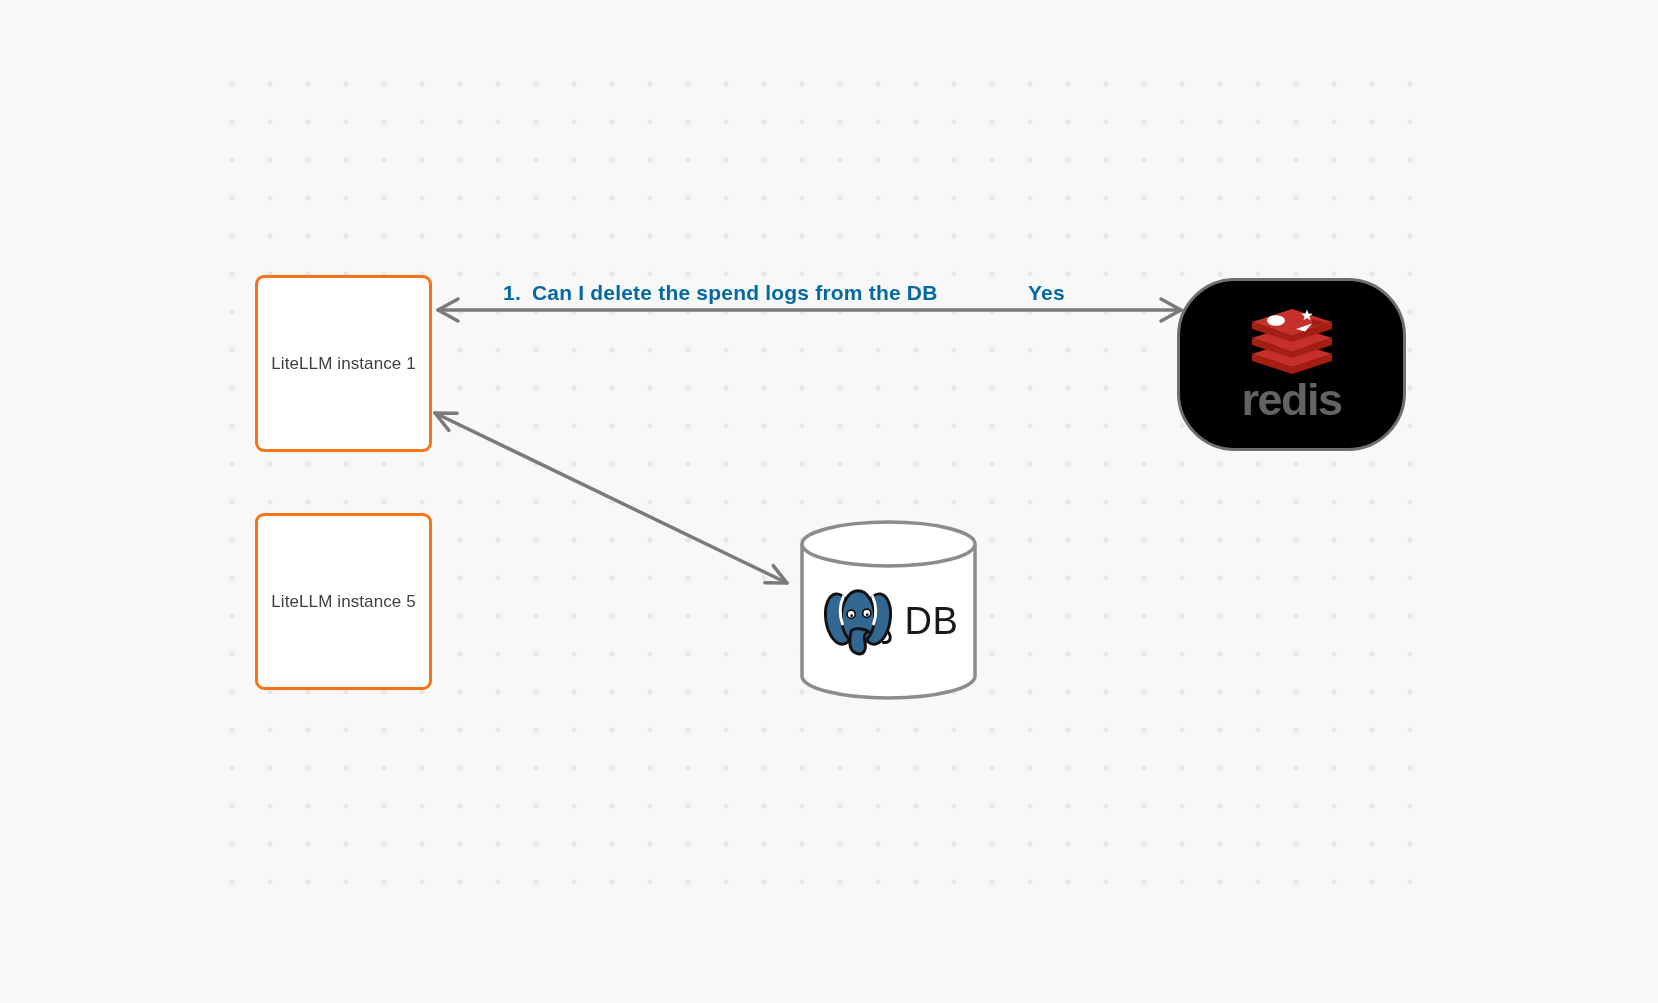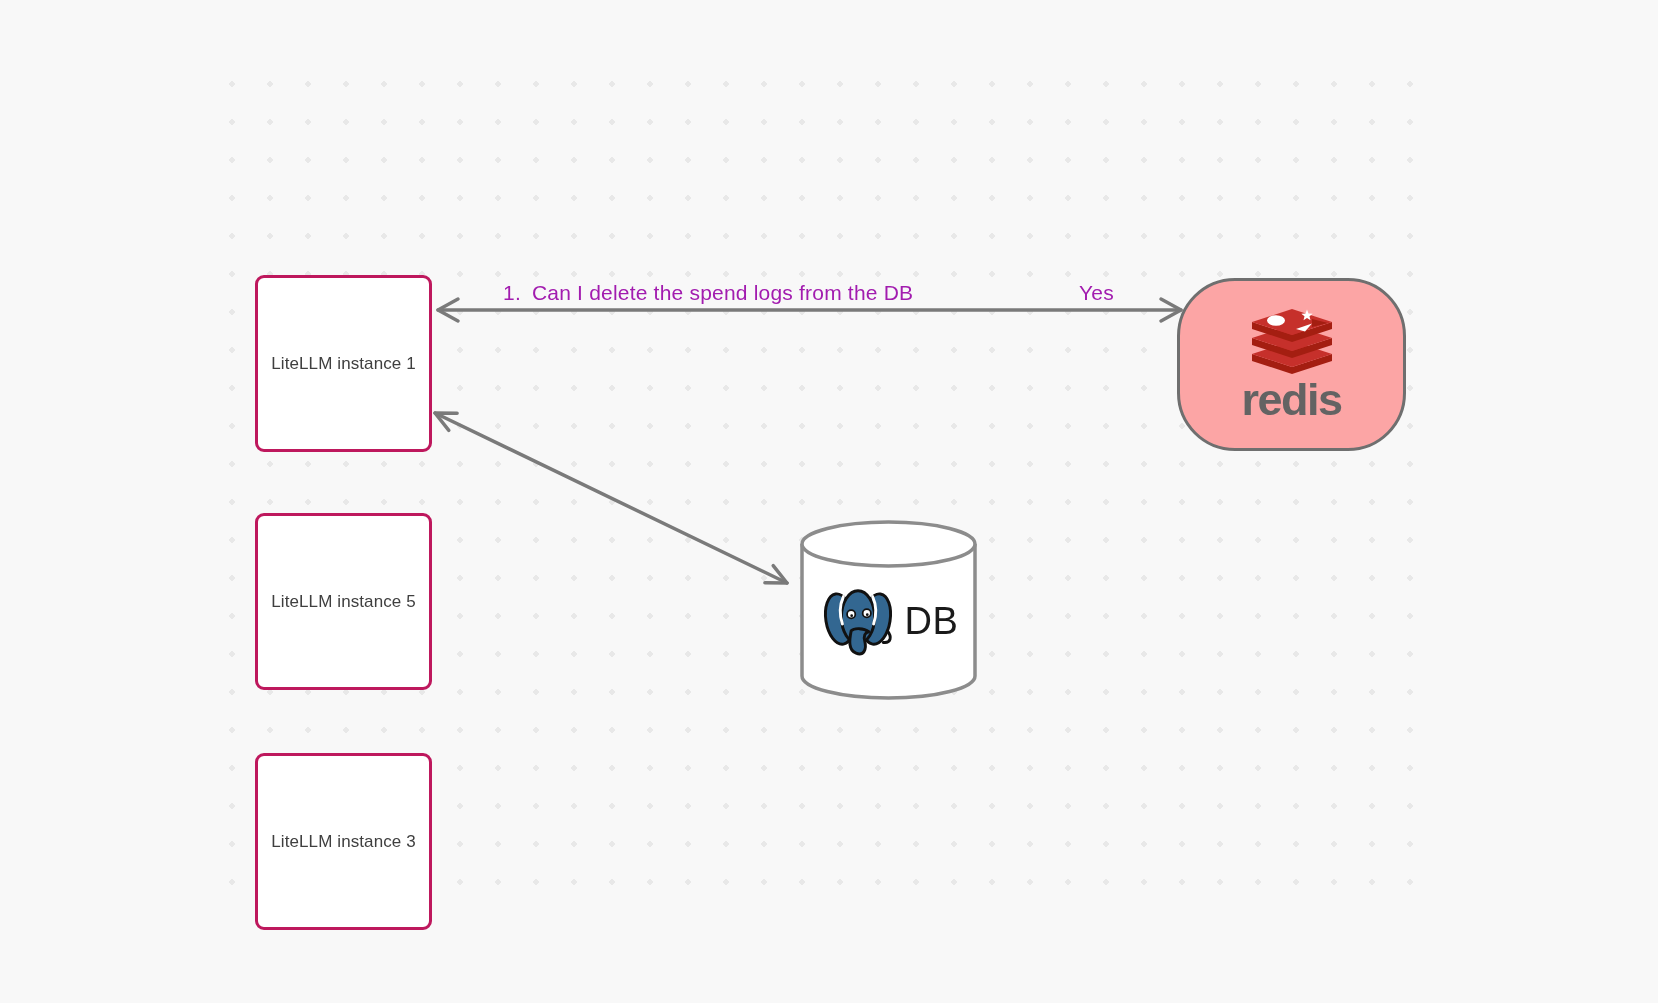--- a/index.html
+++ b/index.html
@@ -24,35 +24,35 @@
     pointer-events:none;
   }
   .arrow-layer line,.arrow-layer polyline{
     stroke:#7a7a7a;stroke-width:3.5;fill:none;
     stroke-linecap:round;stroke-linejoin:round;
   }
   .node-box{
     position:absolute;
     left:255px;width:177px;height:177px;
     background:#ffffff;
-    border:3px solid #be185d;
+    border:3px solid #f97316;
     border-radius:9px;
     display:flex;align-items:center;justify-content:center;
     box-sizing:border-box;
   }
   .node-box .box-label{
     font-size:17px;color:#3f3f3f;letter-spacing:0.1px;
   }
   #instance-1{top:275px;}
   #instance-2{top:513px;}
   #instance-3{top:753px;}
   .redis-node{
     position:absolute;
     left:1177px;top:278px;width:229px;height:173px;
-    background:#fca5a5;
+    background:#000000;
     border:3.5px solid #6f6f6f;
     border-radius:58px;
     box-sizing:border-box;
     display:flex;flex-direction:column;align-items:center;justify-content:center;
   }
   .redis-wordmark{
     font-size:45px;font-weight:700;color:#636363;
     letter-spacing:-1.5px;line-height:0.85;margin-top:2px;
   }
   .db-node{
@@ -62,26 +62,26 @@
   .db-cyl{position:absolute;left:0;top:0;}
   .db-content{
     position:absolute;left:0;top:60px;width:177px;height:86px;
     display:flex;align-items:center;justify-content:center;gap:8px;
   }
   .db-label{
     font-size:38px;font-weight:500;color:#1a1a1a;letter-spacing:0.5px;
   }
   .msg{
     position:absolute;
-    font-size:21px;font-weight:400;color:#a21caf;
+    font-size:21px;font-weight:700;color:#0369a1;
     line-height:1.15;letter-spacing:0.2px;white-space:nowrap;
   }
   .msg .msg-number{margin-right:11px;}
   #msg-1{left:503px;top:281px;}
-  #msg-1-reply{left:1079px;top:281px;}
+  #msg-1-reply{left:1028px;top:281px;}
   #msg-2{left:574px;top:449px;}
 </style>
 </head>
 <body>
 
 <div class="canvas">
 
   <div class="dot-grid"></div>
 
   <svg class="arrow-layer">
@@ -95,23 +95,20 @@
       <polyline points="448.8,430.3 435,413 457.1,413.2"></polyline>
       <polyline points="764.9,582.8 787,583 773.2,565.7"></polyline>
     </g>
   </svg>
 
   <div class="node-box" id="instance-1">
     <span class="box-label">LiteLLM instance 1</span>
   </div>
   <div class="node-box" id="instance-2">
     <span class="box-label">LiteLLM instance 5</span>
-  </div>
-  <div class="node-box" id="instance-3">
-    <span class="box-label">LiteLLM instance 3</span>
   </div>
 
   <div class="redis-node">
     <svg width="84" height="70" viewBox="0 0 84 70">
 
       <path d="M2 45 L2 52 L42 65 L82 52 L82 45 L42 58 Z" fill="#A41E11"></path>
       <path d="M2 45 L42 32 L82 45 L42 58 Z" fill="#C6302B"></path>
 
       <path d="M2 29 L2 36 L42 49 L82 36 L82 29 L42 42 Z" fill="#A41E11"></path>
       <path d="M2 29 L42 16 L82 29 L42 42 Z" fill="#C6302B"></path>

